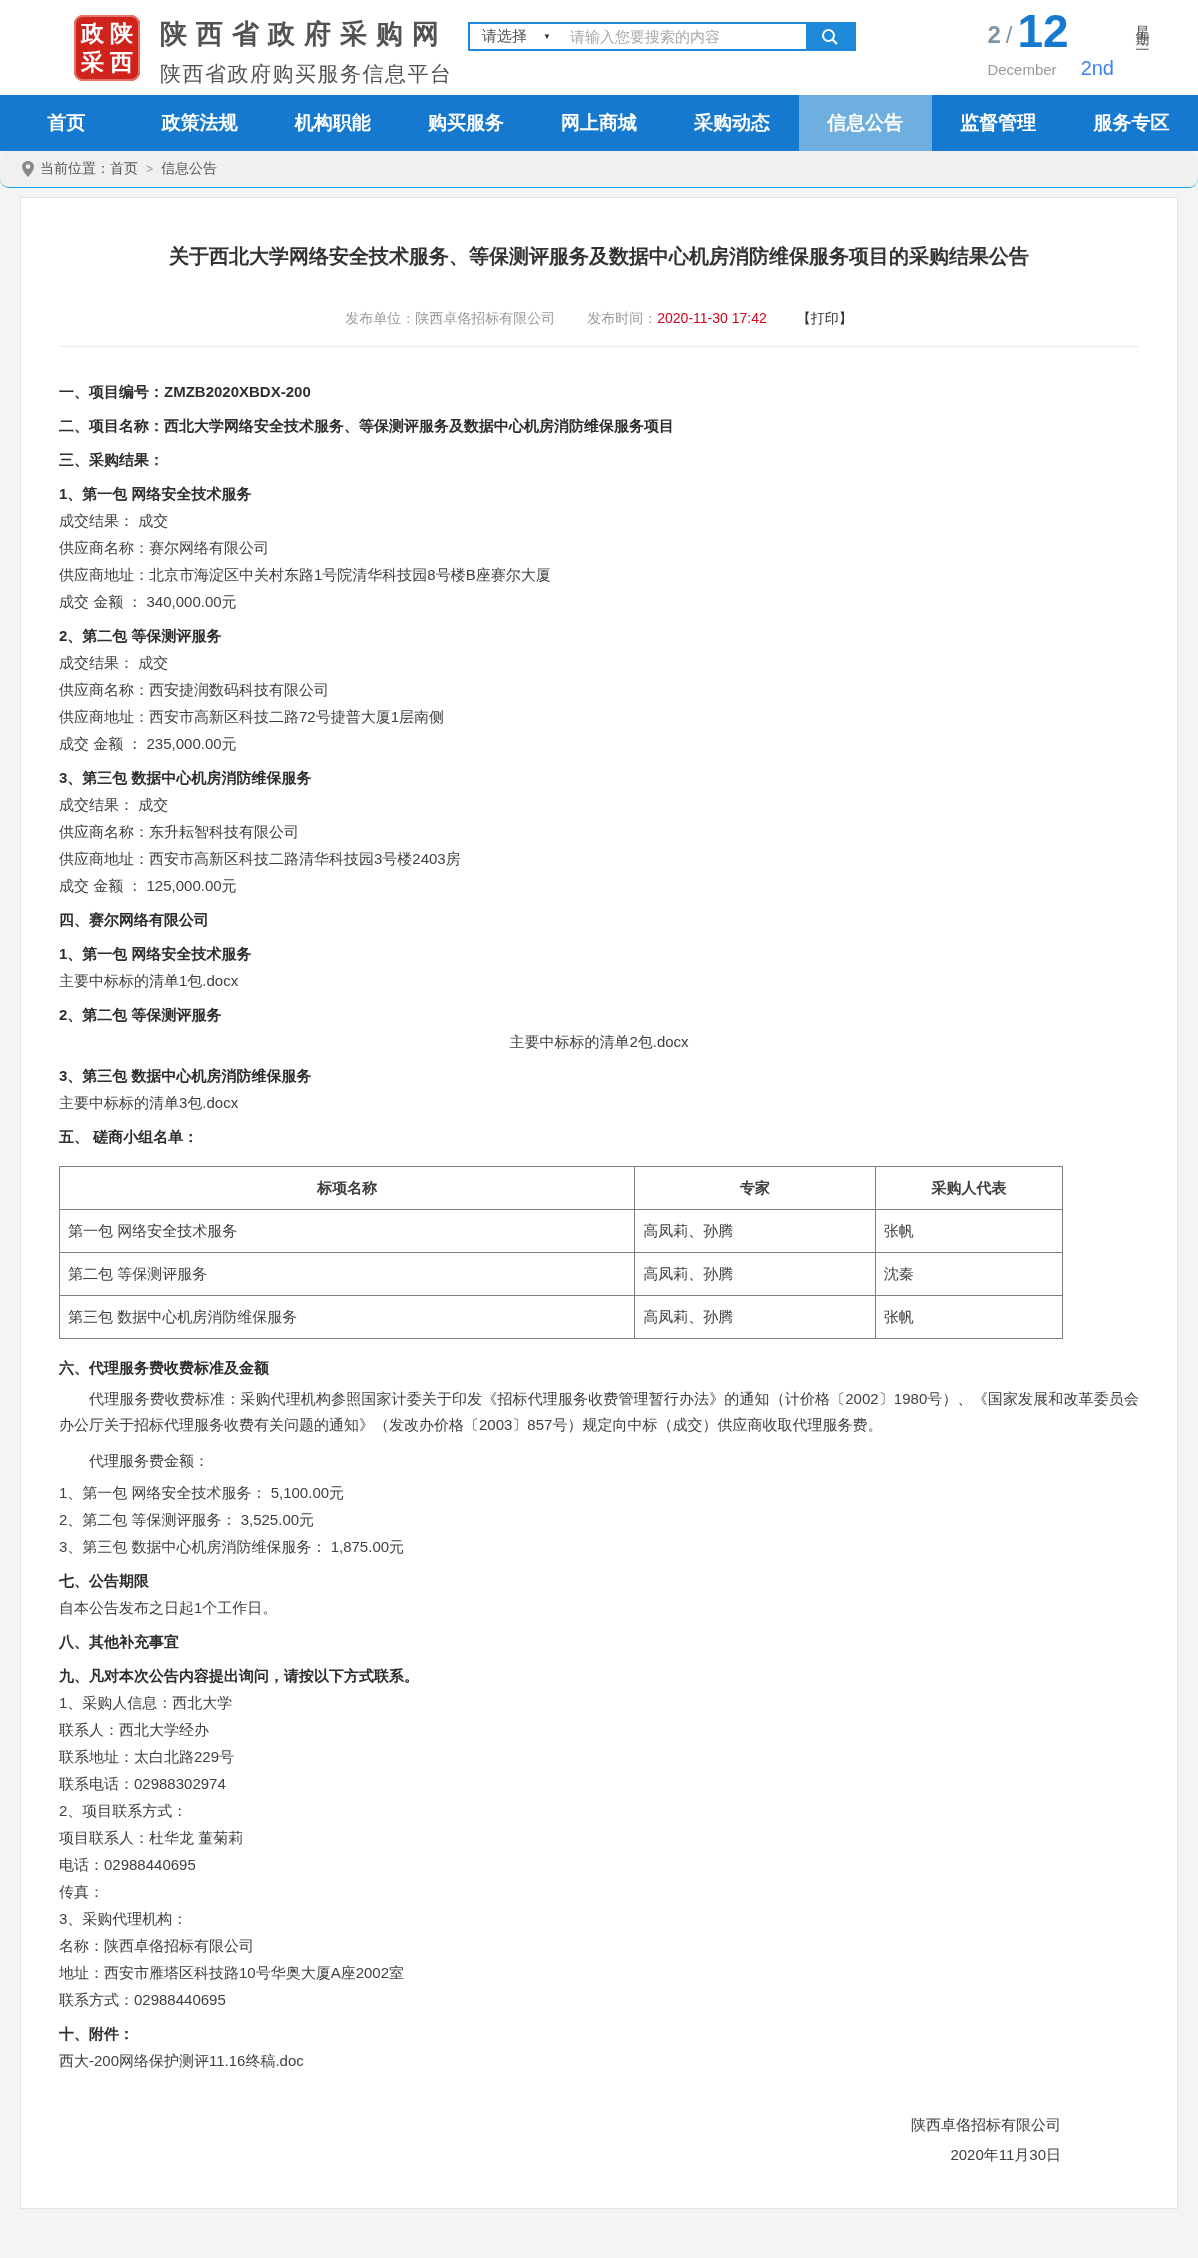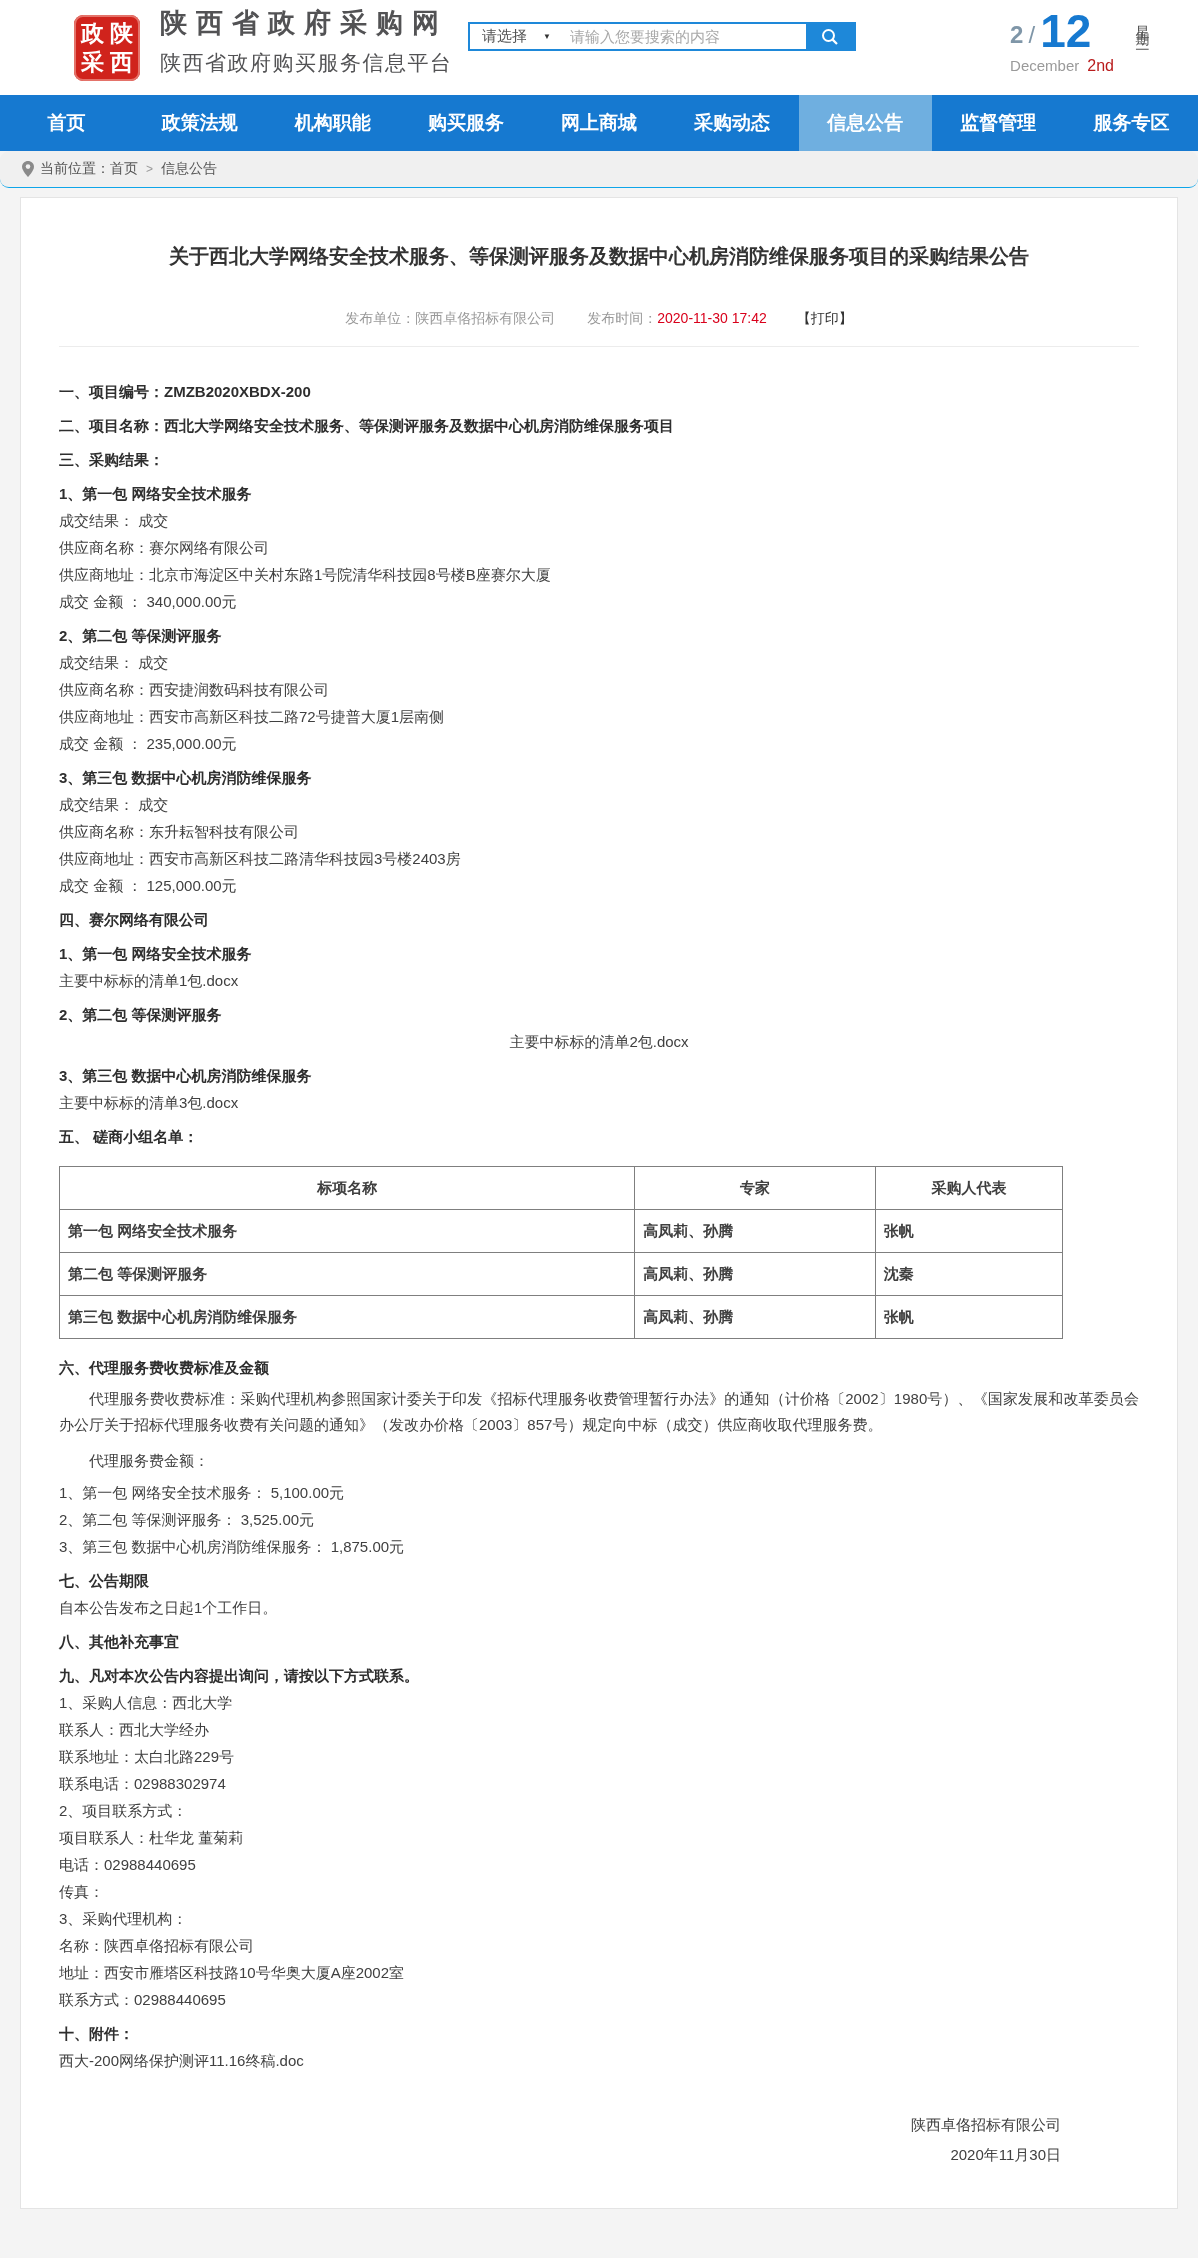--- a/index.html
+++ b/index.html
@@ -6,41 +6,41 @@
   html,body { margin:0; padding:0; width:1198px; background:#f4f4f4;
     font-family:"Liberation Sans","DejaVu Sans",sans-serif; color:#404040; }
 
   
   .header { position:relative; width:1198px; height:95px; background:#fff; }
   .logo-box { position:absolute; left:74px; top:15px; width:66px; height:66px;
     background:#d0231c; border-radius:9px; display:flex; flex-wrap:wrap; padding:4px;
     box-shadow:inset 0 0 0 2px #e4736a; }
   .logo-box span { width:50%; height:50%; color:#fff; font-weight:bold; font-size:23px;
     line-height:29px; text-align:center; }
-  .site-titles { position:absolute; left:160px; top:5px; }
+  .site-titles { position:absolute; left:160px; top:16px; }
   .site-title { font-size:27px; font-weight:bold; color:#525254; letter-spacing:9px; }
   .site-subtitle { font-size:21px; font-weight:normal; color:#525254; letter-spacing:1.5px; margin-top:8px; }
 
   .search { position:absolute; left:468px; top:22px; width:388px; height:29px;
     border:2px solid #1e88d9; background:#fff; display:flex; align-items:stretch; }
   .search-select { width:94px; display:flex; align-items:center; padding-left:12px;
     font-size:15px; color:#555; cursor:pointer; }
   .caret { margin-left:16px; font-size:8px; color:#333; }
   .search-input { flex:1; border:none; outline:none; font-size:15px; color:#333; padding-left:6px; }
   .search-input::placeholder { color:#a9a9a9; }
   .search-btn { width:48px; background:#1e88d9; border:none; display:flex;
     align-items:center; justify-content:center; cursor:pointer; }
 
   .date-widget { position:absolute; right:46px; top:8px; display:flex; gap:20px; }
   .date-line { display:flex; align-items:flex-end; }
   .date-day { font-size:24px; color:#7f96a8; font-weight:bold; padding-bottom:5px; }
   .date-slash { font-size:24px; color:#7f96a8; margin:0 5px; padding-bottom:5px; }
   .date-monthnum { font-size:46px; font-weight:bold; color:#1679d0; line-height:46px; }
   .date-sub { font-size:15px; color:#9a9a9a; margin-top:3px; }
-  .date-ord { font-size:16px; margin-left:8px; color:#b91c1c; }
+  .date-ord { font-size:20px; margin-left:24px; color:#3b82f6; }
   .weekday { writing-mode:vertical-rl; font-size:14px; color:#555; letter-spacing:7px; padding-top:6px; }
 
   
   .nav { display:flex; width:1198px; height:56px; background:#1679d0; }
   .nav-item { flex:1; display:flex; align-items:center; justify-content:center;
     color:#fff; font-size:19px; font-weight:bold; cursor:pointer; }
   .nav-item.active { background:#6fafe0; }
 
   
   .breadcrumb { height:37px; background:#f0f0f0; border-bottom:1px solid #0ea5e9;
@@ -61,21 +61,21 @@
 
   .article-body { margin-top:24px; font-size:15px; }
   .article-body p { margin:0; padding:5px 0; line-height:17px; color:#404040; }
   .article-body p.bold { font-weight:bold; color:#2e2e2e; padding-top:12px; }
   .article-body p.indent { text-indent:2em; line-height:26px; text-align:justify; }
 
   table.eval-table { width:93%; border-collapse:collapse; margin:16px 0 8px;
     font-size:15px; color:#404040; }
   .eval-table th, .eval-table td { border:1px solid #7f7f7f; height:43px; }
   .eval-table th { font-weight:bold; text-align:center; }
-  .eval-table td { padding-left:8px; text-align:left;font-weight:bold; }
+  .eval-table td { padding-left:8px; text-align:left; }
 
   .signature { margin-top:36px; text-align:right; padding-right:78px;
     font-size:15px; color:#404040; line-height:30px; }
 
   
   .footer { position:relative; width:1198px; height:118px; background:#1679d0; color:#eaf4fd; }
 </style>
 </head>
 <body>
 

